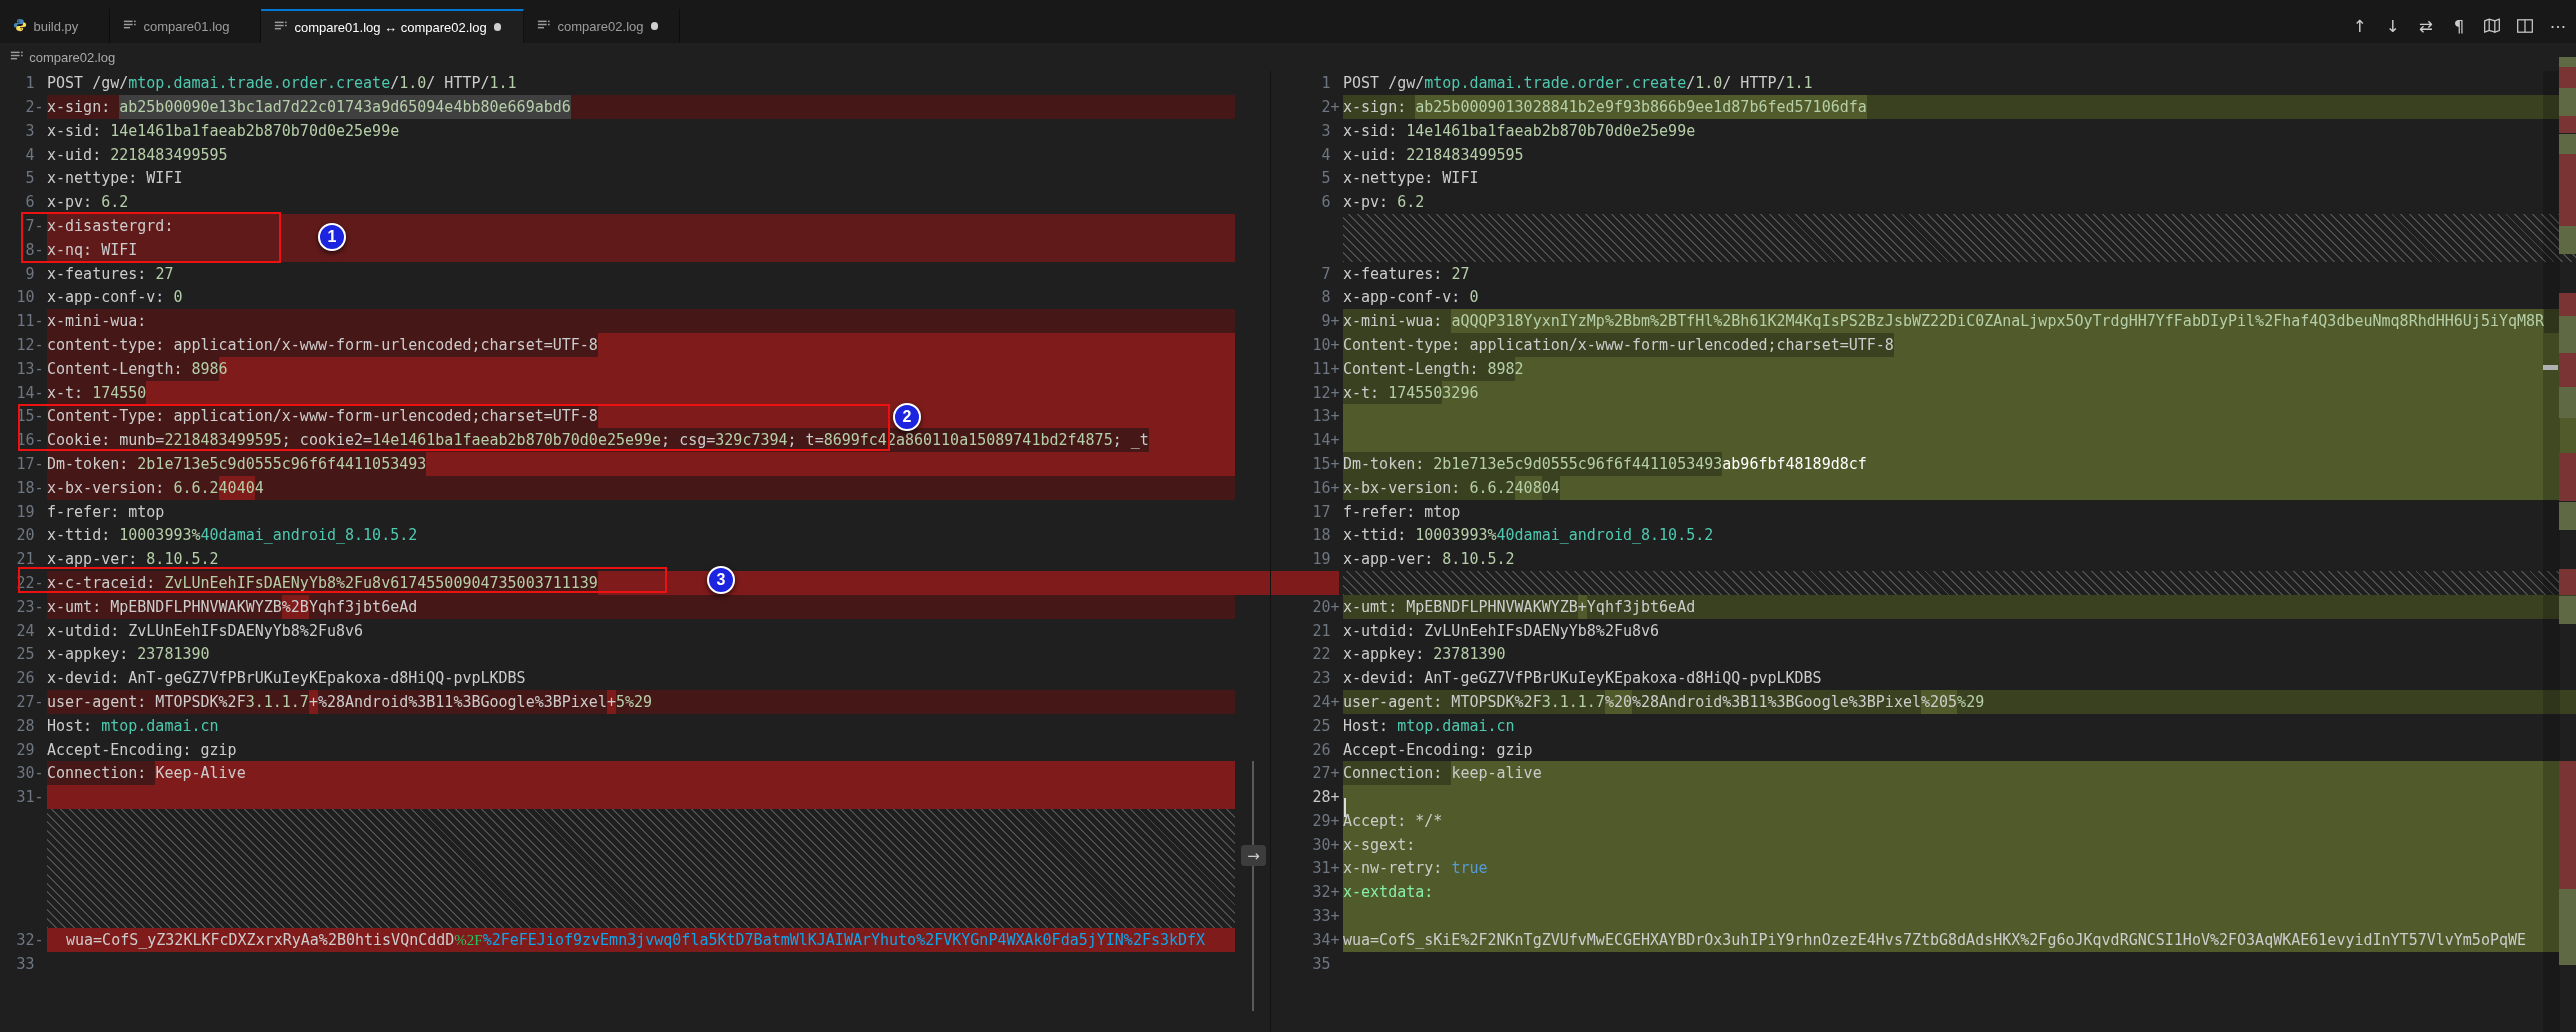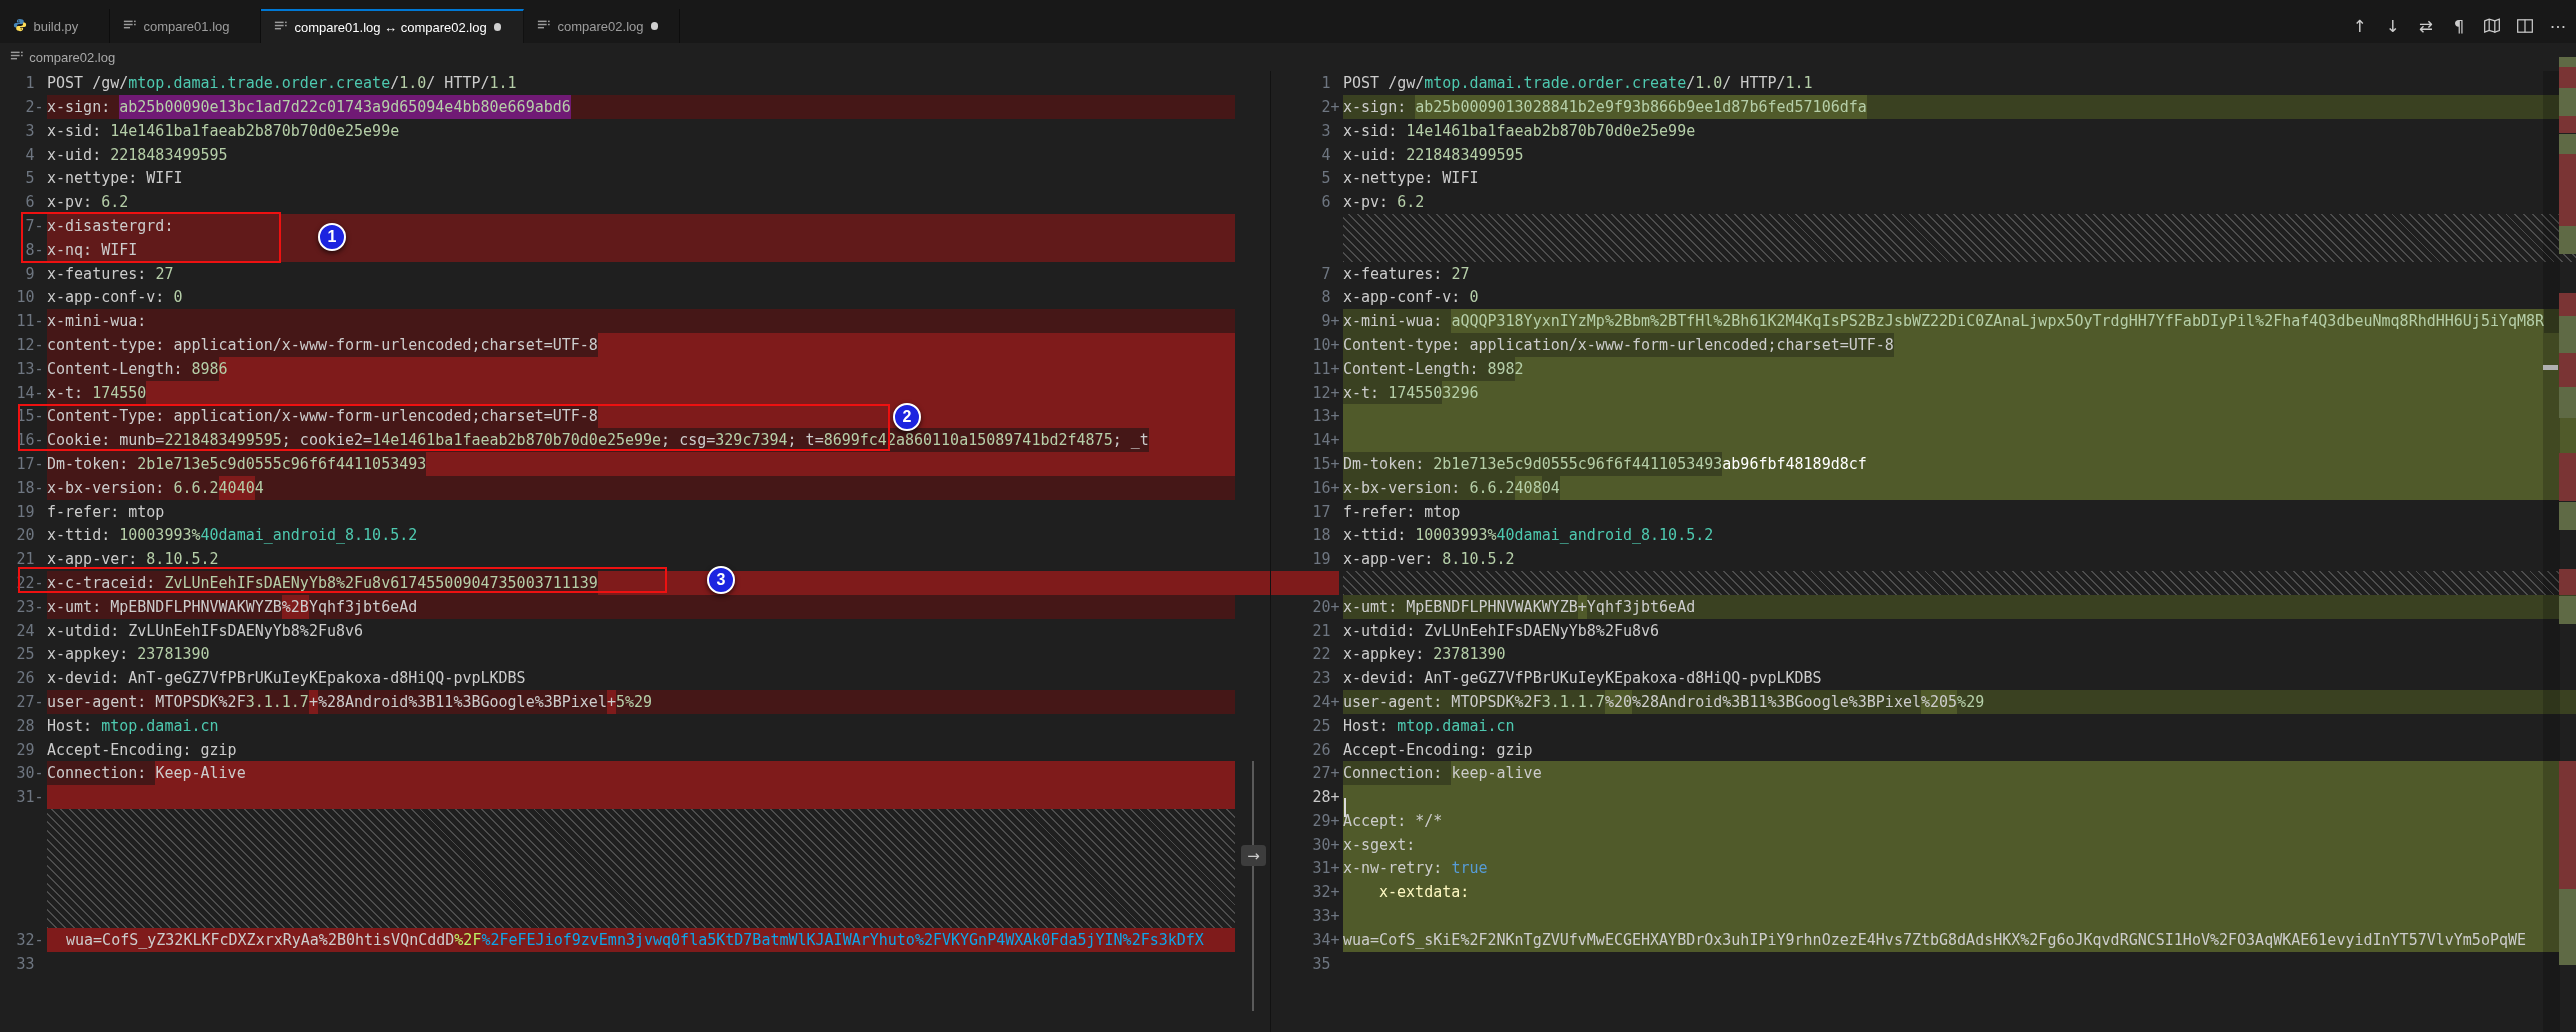--- a/index.html
+++ b/index.html
@@ -119,21 +119,21 @@
   <div id="editors">
       <div class="gut" style="left: 0px; top: 71px; width: 47px; color: rgb(110, 118, 129);">
         <span>1</span>
         <span class="sfx"></span>
       </div>
       <div class="row" style="left: 47px; top: 71px; width: 1188px; background: transparent;"><span style="color: rgb(204, 204, 204);">POST /gw/</span><span style="color: rgb(78, 201, 176);">mtop.damai.trade.order.create</span><span style="color: rgb(204, 204, 204);">/</span><span style="color: rgb(181, 206, 168);">1.0</span><span style="color: rgb(204, 204, 204);">/ HTTP/</span><span style="color: rgb(181, 206, 168);">1.1</span></div>
       <div class="gut" style="left: 0px; top: 95px; width: 47px; color: rgb(110, 118, 129);">
         <span>2</span>
         <span class="sfx">-</span>
       </div>
-      <div class="row" style="left: 47px; top: 95px; width: 1188px; background: rgb(69, 23, 23);"><span style="color: rgb(204, 204, 204);">x-sign: </span><span style="color: rgb(181, 206, 168); background: #701a75;">ab25b00090e13bc1ad7d22c01743a9d65094e4bb80e669abd6</span></div>
+      <div class="row" style="left: 47px; top: 95px; width: 1188px; background: rgb(69, 23, 23);"><span style="color: rgb(204, 204, 204);">x-sign: </span><span style="color: rgb(181, 206, 168); background: #404040;">ab25b00090e13bc1ad7d22c01743a9d65094e4bb80e669abd6</span></div>
       <div class="gut" style="left: 0px; top: 119px; width: 47px; color: rgb(110, 118, 129);">
         <span>3</span>
         <span class="sfx"></span>
       </div>
       <div class="row" style="left: 47px; top: 119px; width: 1188px; background: transparent;"><span style="color: rgb(204, 204, 204);">x-sid: </span><span style="color: rgb(181, 206, 168);">14e1461ba1faeab2b870b70d0e25e99e</span></div>
       <div class="gut" style="left: 0px; top: 143px; width: 47px; color: rgb(110, 118, 129);">
         <span>4</span>
         <span class="sfx"></span>
       </div>
       <div class="row" style="left: 47px; top: 143px; width: 1188px; background: transparent;"><span style="color: rgb(204, 204, 204);">x-uid: </span><span style="color: rgb(181, 206, 168);">2218483499595</span></div>
@@ -269,21 +269,21 @@
       <div class="row" style="left: 47px; top: 761px; width: 1188px; background: rgb(127, 27, 27);"><span style="color: rgb(204, 204, 204); background: rgb(69, 23, 23);">Connection: </span><span style="color: rgb(204, 204, 204);">Keep-Alive</span></div>
       <div class="gut" style="left: 0px; top: 785px; width: 47px; color: rgb(110, 118, 129);">
         <span>31</span>
         <span class="sfx">-</span>
       </div>
       <div class="row" style="left: 47px; top: 785px; width: 1188px; background: rgb(127, 27, 27);"></div>
       <div class="gut" style="left: 0px; top: 928px; width: 47px; color: rgb(110, 118, 129);">
         <span>32</span>
         <span class="sfx">-</span>
       </div>
-      <div class="row" style="left: 47px; top: 928px; width: 1188px; background: rgb(127, 27, 27);"><span style="color: rgb(204, 204, 204); padding-left: 19px;">wua=CofS_yZ32KLKFcDXZxrxRyAa%2B0htisVQnCddD</span><span style="color: #bef264;">%2F</span><span style="color: #0ea5e9;">%2FeFEJiof9zvEmn3jvwq0fla5KtD7BatmWlKJAIWArYhuto%2FVKYGnP4WXAk0Fda5jYIN%2Fs3kDfX</span></div>
+      <div class="row" style="left: 47px; top: 928px; width: 1188px; background: rgb(127, 27, 27);"><span style="color: rgb(204, 204, 204); padding-left: 19px;">wua=CofS_yZ32KLKFcDXZxrxRyAa%2B0htisVQnCddD</span><span style="color: #22c55e; font-family: Liberation Serif, serif;">%2F</span><span style="color: #0ea5e9;">%2FeFEJiof9zvEmn3jvwq0fla5KtD7BatmWlKJAIWArYhuto%2FVKYGnP4WXAk0Fda5jYIN%2Fs3kDfX</span></div>
       <div class="gut" style="left: 0px; top: 952px; width: 47px; color: rgb(110, 118, 129);">
         <span>33</span>
         <span class="sfx"></span>
       </div>
       <div class="row" style="left: 47px; top: 952px; width: 1188px; background: transparent;"></div>
       <div class="fill" style="left: 47px; top: 809px; width: 1188px; height: 119px;"></div>
       <div class="gut" style="left: 1271px; top: 71px; width: 72px; color: rgb(110, 118, 129);">
         <span>1</span>
         <span class="sfx"></span>
       </div>
@@ -435,21 +435,21 @@
       <div class="row" style="left: 1343px; top: 833px; width: 1233px; background: rgb(80, 90, 42);"><span style="color: rgb(204, 204, 204);">x-sgext:</span></div>
       <div class="gut" style="left: 1271px; top: 856px; width: 72px; color: rgb(110, 118, 129);">
         <span>31</span>
         <span class="sfx">+</span>
       </div>
       <div class="row" style="left: 1343px; top: 856px; width: 1386px; background: rgb(80, 90, 42);"><span style="color: rgb(204, 204, 204);">x-nw-retry: </span><span style="color: rgb(86, 156, 214);">true</span></div>
       <div class="gut" style="left: 1271px; top: 880px; width: 72px; color: rgb(110, 118, 129);">
         <span>32</span>
         <span class="sfx">+</span>
       </div>
-      <div class="row" style="left: 1343px; top: 880px; width: 1233px; background: rgb(80, 90, 42);"><span style="color: #fef9c3; padding-left: 36px;">x-extdata:</span></div>
+      <div class="row" style="left: 1343px; top: 880px; width: 1233px; background: rgb(80, 90, 42);"><span style="color: #86efac;">x-extdata:</span></div>
       <div class="gut" style="left: 1271px; top: 904px; width: 72px; color: rgb(110, 118, 129);">
         <span>33</span>
         <span class="sfx">+</span>
       </div>
       <div class="row" style="left: 1343px; top: 904px; width: 1233px; background: rgb(80, 90, 42);"></div>
       <div class="gut" style="left: 1271px; top: 928px; width: 72px; color: rgb(110, 118, 129);">
         <span>34</span>
         <span class="sfx">+</span>
       </div>
       <div class="row" style="left: 1343px; top: 928px; width: 1233px; background: rgb(80, 90, 42);"><span style="color: rgb(204, 204, 204);">wua=CofS_sKiE%2F2NKnTgZVUfvMwECGEHXAYBDrOx3uhIPiY9rhnOzezE4Hvs7ZtbG8dAdsHKX%2Fg6oJKqvdRGNCSI1HoV%2FO3AqWKAE61evyidInYT57VlvYm5oPqWE</span></div>

